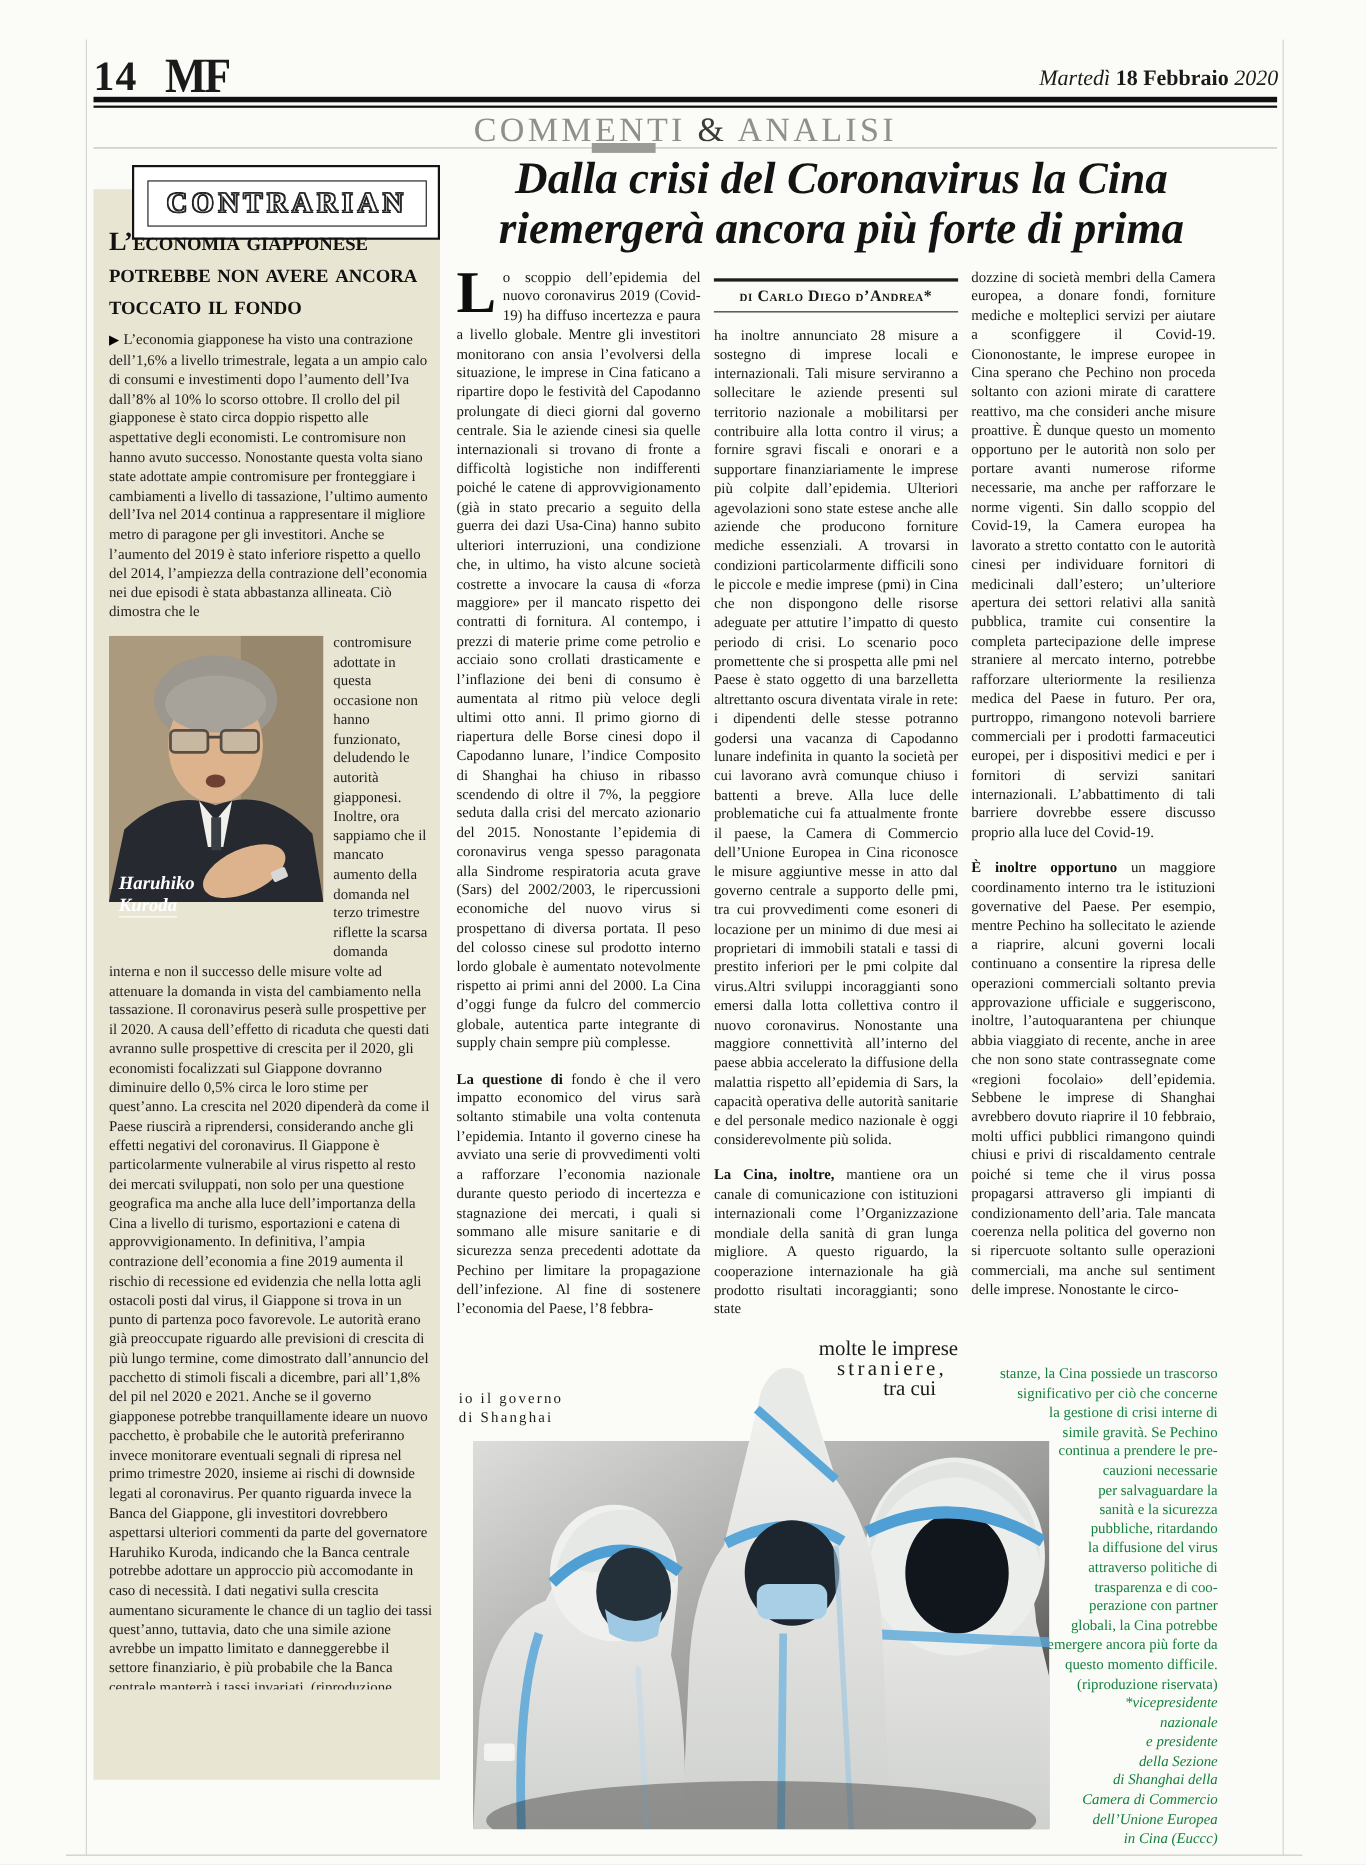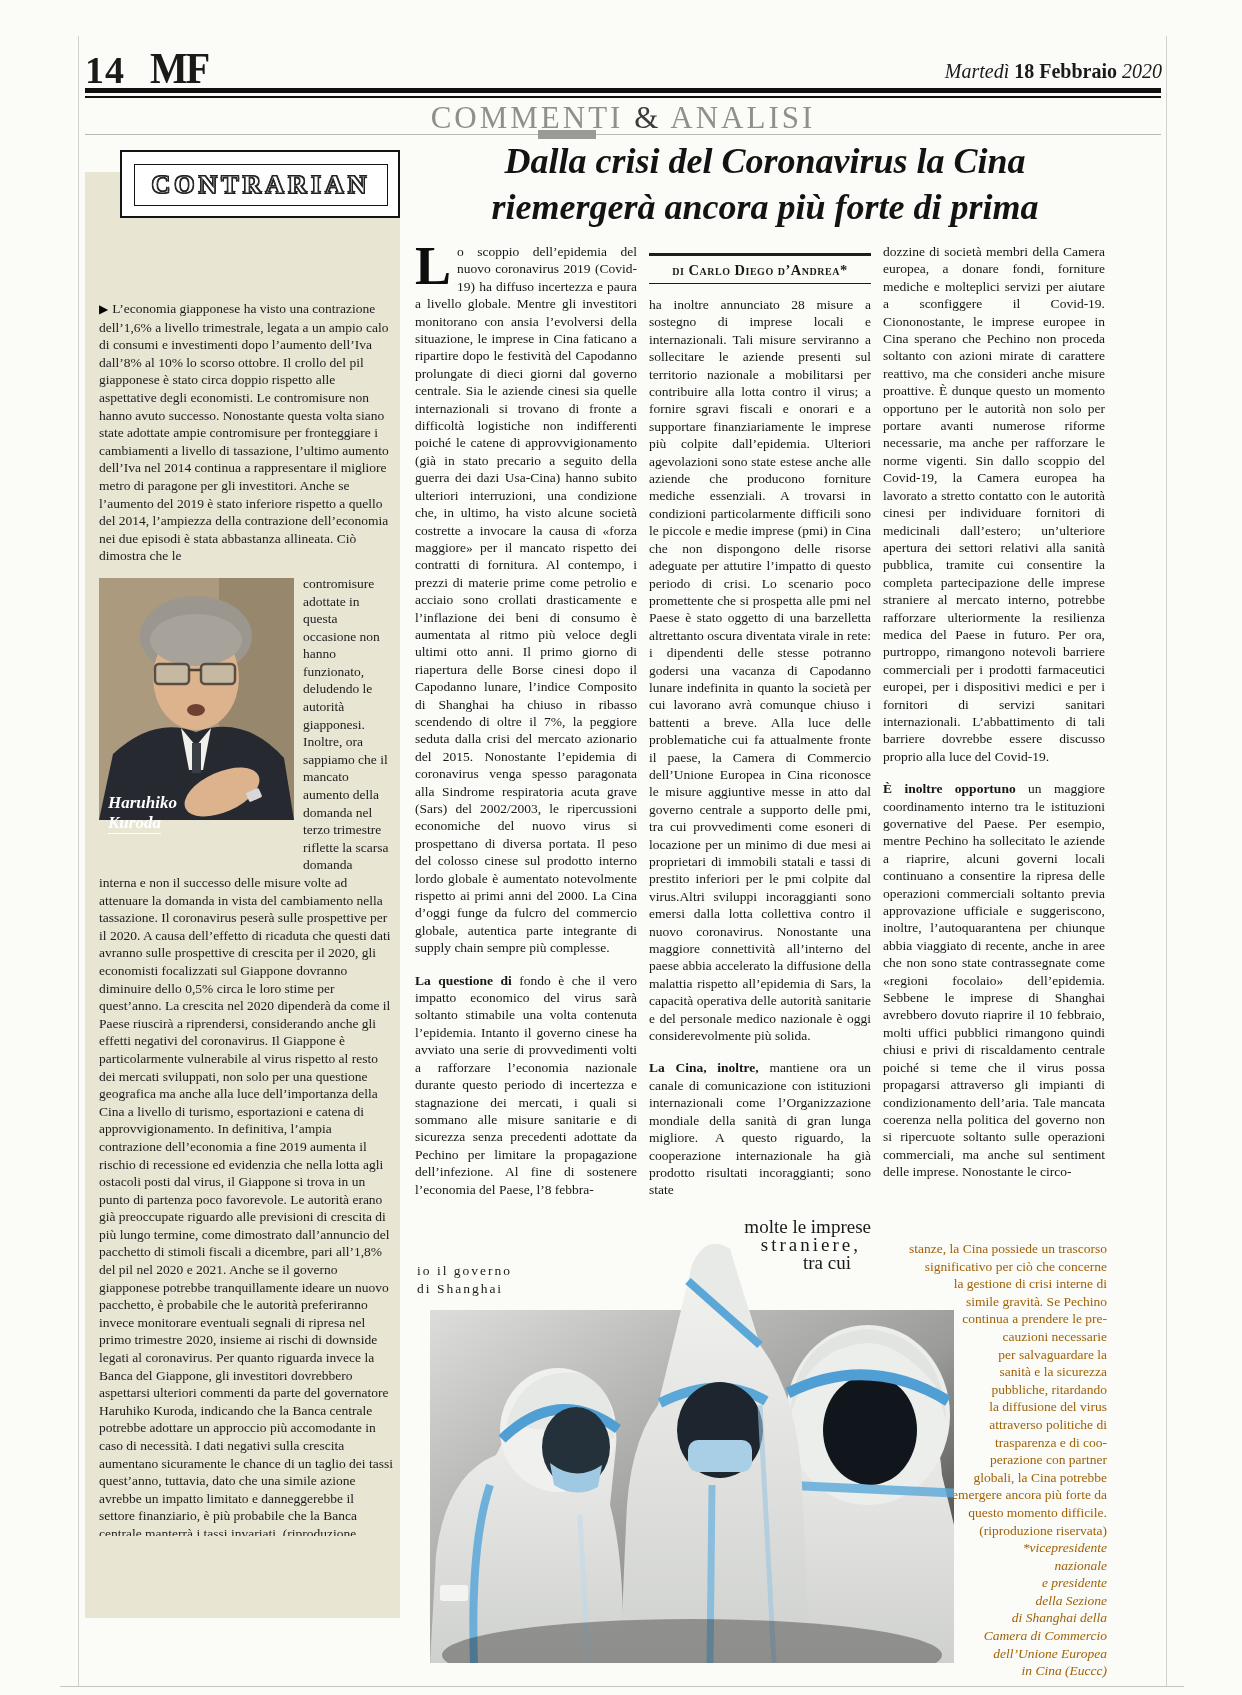--- a/index.html
+++ b/index.html
@@ -34,37 +34,37 @@
   .c-head{left:99px;top:206px;width:294px;font-variant:small-caps;font-weight:bold;font-size:24px;line-height:29px;color:#121212;}
   .c-body{left:99px;top:300px;width:294px;height:1236px;font-size:13.5px;line-height:17.6px;overflow:hidden;color:#1c1c1c;}
   .c-body p{margin:0 0 10px;}
   .arrow{color:#000;font-size:12px;margin-right:4px;}
   .kuroda{float:left;width:195px;height:279px;margin:3px 9px 3px 0;position:relative;}
   .kuroda svg{display:block;}
   .kuroda-cap{position:absolute;left:9px;bottom:24px;color:#fff;font-style:italic;font-weight:bold;font-size:17px;line-height:20px;}
   .kuroda-cap .cap2{border-bottom:1.5px solid #fff;padding-bottom:1px;}
 
   
-  .m-head{left:420px;top:138px;width:690px;text-align:center;font-style:italic;font-weight:bold;font-size:36px;line-height:46px;color:#131313;}
+  .m-head{left:420px;top:138px;width:690px;text-align:center;font-style:italic;font-weight:bold;font-size:41px;line-height:46px;color:#131313;}
   .byline{left:649px;top:253px;width:222px;text-align:center;border-top:3px solid #1d1d1d;border-bottom:1px solid #1d1d1d;
           padding:6px 0 4px;font-variant:small-caps;font-weight:bold;font-size:14.5px;letter-spacing:.5px;}
   .col{font-size:13.5px;line-height:17.4px;text-align:justify;color:#161616;overflow:hidden;}
   .col p{margin:0 0 15px;}
   .col .lead{font-weight:bold;}
   .col1{left:415px;top:243px;width:222px;height:1015px;}
   .col2{left:649px;top:296px;width:222px;height:920px;}
   .col3{left:883px;top:243px;width:222px;height:1000px;}
   .dropcap{float:left;font-size:54px;line-height:42px;font-weight:bold;padding:2px 6px 0 0;color:#0d0d0d;}
   .tail1{left:417px;top:1262px;width:200px;font-size:13.5px;line-height:18px;letter-spacing:2px;}
   .tail2{left:649px;top:1218px;width:222px;font-size:19px;line-height:18px;}
   .tail2 div{text-align:right;}
   .tail2 .t2b{letter-spacing:3px;padding-right:10px;}
   .tail2 .t2c{padding-right:20px;}
   .wrapcol{left:881px;top:1240px;width:226px;display:flex;flex-direction:column;align-items:flex-end;
-           font-size:13.5px;line-height:17.6px;color:#a16207;}
+           font-size:13.5px;line-height:17.6px;color:#15803d;}
   .wrapcol div{white-space:nowrap;}
   .wrapcol .sig{font-style:italic;}
 
   .hazmat{left:430px;top:1225px;width:524px;height:438px;}
 </style>
 </head>
 <body>
 
 <div id="page">
 
@@ -88,20 +88,21 @@
   </div>
   <div class="abs section-rule"></div>
   <div class="abs section-block"></div>
 
   <div class="abs panel"></div>
   <div class="abs cbox">
     <div class="cbox-in">
       <span class="cbox-label">CONTRARIAN</span>
     </div>
   </div>
+  <div class="abs c-head">L’economia giapponese potrebbe non avere ancora toccato il fondo</div>
 
   <div class="abs c-body">
     <p><span class="arrow">▶</span><span>L’economia giapponese ha visto una contrazione dell’1,6% a livello trimestrale, legata a un ampio calo di consumi e investimenti dopo l’aumento dell’Iva dall’8% al 10% lo scorso ottobre. Il crollo del pil giapponese è stato circa doppio rispetto alle aspettative degli economisti. Le contromisure non hanno avuto successo. Nonostante questa volta siano state adottate ampie contromisure per fronteggiare i cambiamenti a livello di tassazione, l’ultimo aumento dell’Iva nel 2014 continua a rappresentare il migliore metro di paragone per gli investitori. Anche se l’aumento del 2019 è stato inferiore rispetto a quello del 2014, l’ampiezza della contrazione dell’economia nei due episodi è stata abbastanza allineata. Ciò dimostra che le</span></p>
     <div class="kuroda">
       <svg width="195" height="242" viewBox="0 0 195 242">
         <rect width="195" height="242" fill="#ab9a7d"></rect>
         <rect x="120" width="75" height="242" fill="#97876c"></rect>
         <ellipse cx="97" cy="58" rx="56" ry="40" fill="#9b968e"></ellipse>
         <ellipse cx="97" cy="100" rx="43" ry="52" fill="#dcb38d"></ellipse>
         <ellipse cx="97" cy="62" rx="46" ry="26" fill="#a8a39a"></ellipse>

